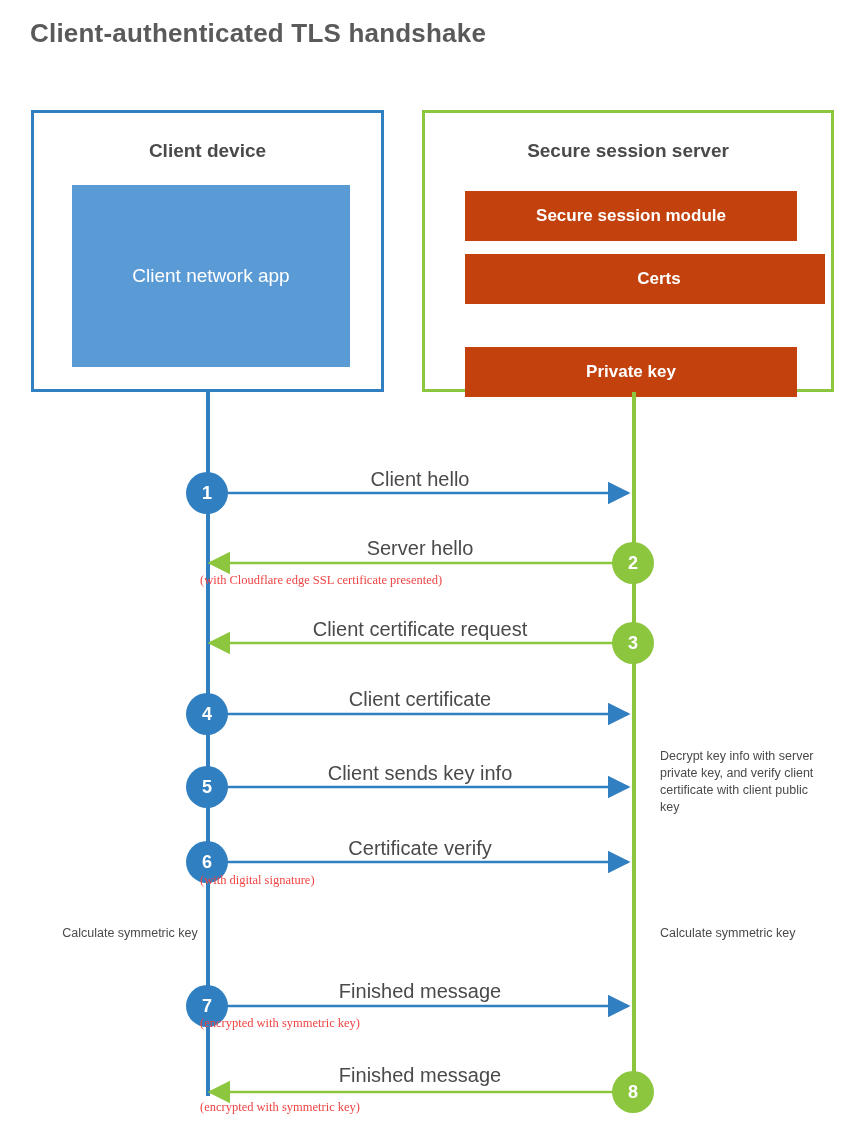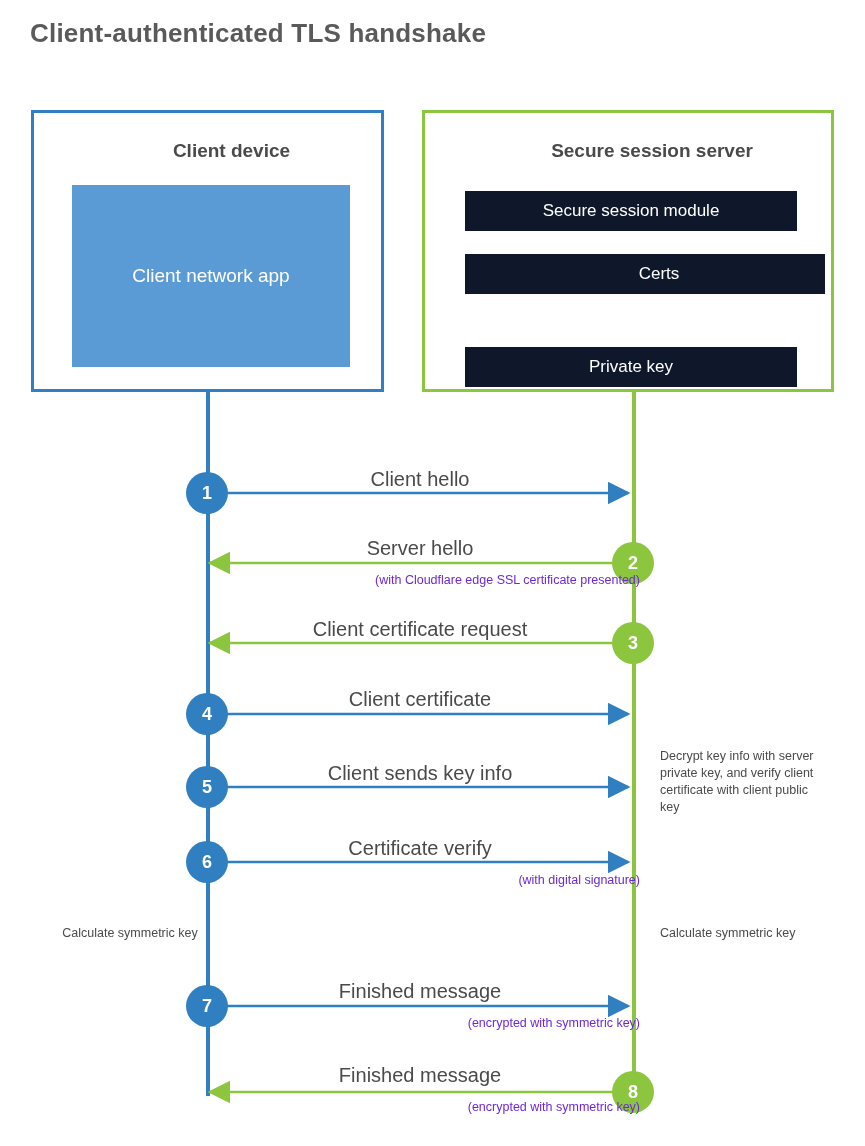--- a/index.html
+++ b/index.html
@@ -54,49 +54,49 @@
   }
   .panel-title {
     position: absolute;
     left: 0;
     top: 27px;
     width: 100%;
     text-align: center;
     font-size: 19px;
     font-weight: bold;
     color: #4a4a4a;
-    margin-left: 24px;
   }
   .client-app-box {
     position: absolute;
     left: 38px;
     top: 72px;
     width: 278px;
     height: 182px;
     background: #5b9bd5;
     color: #ffffff;
     font-size: 19px;
     display: flex;
     align-items: center;
     justify-content: center;
     text-align: center;
     line-height: 1.35;
   }
   .server-box {
     position: absolute;
     left: 40px;
     width: 332px;
-    height: 40px;
-    background: #0f172a;
+    height: 50px;
+    background: #c2410c;
     color: #ffffff;
     font-size: 17px;
     display: flex;
     align-items: center;
     justify-content: center;
     text-align: center;
+    font-weight: bold;
   }
   .server-box-0 { top: 78px; }
   .server-box-1 { top: 141px; padding-left: 28px; }
   .server-box-2 { top: 202px; margin-top: 32px; }
 
   
   .lifeline {
     position: absolute;
     width: 4px;
   }
@@ -133,23 +133,24 @@
   .msg-label {
     position: absolute;
     width: 420px;
     text-align: center;
     font-size: 20px;
     color: #4a4a4a;
   }
   .msg-sub {
     position: absolute;
     width: 440px;
-    text-align: right;
+    text-align: left;
     font-size: 12.5px;
-    color: #6d28d9;
+    color: #ef4444;
+    font-family: Liberation Serif, serif;
   }
 
   
   .side-note {
     position: absolute;
     font-size: 12.5px;
     line-height: 1.35;
     color: #4a4a4a;
   }
   .note-right { left: 660px; text-align: left; width: 170px; }

